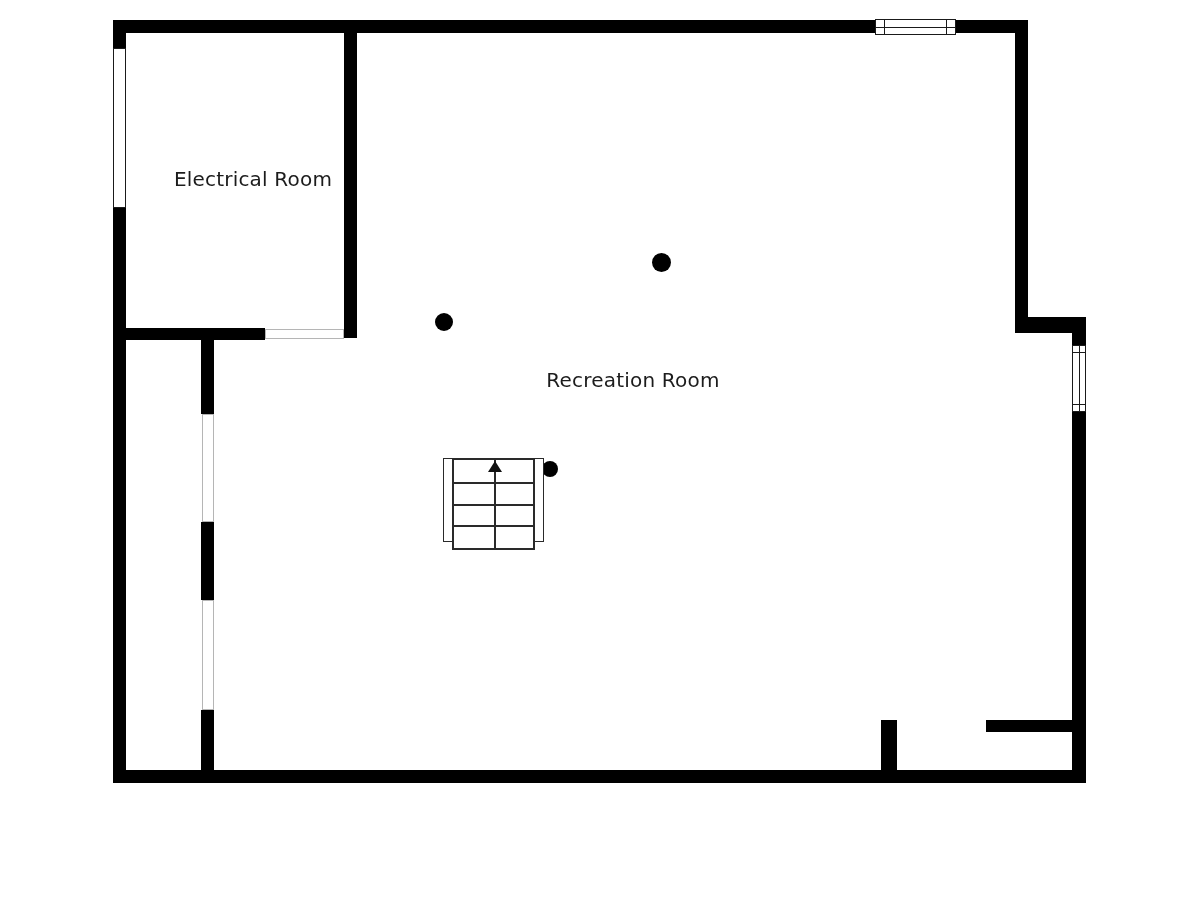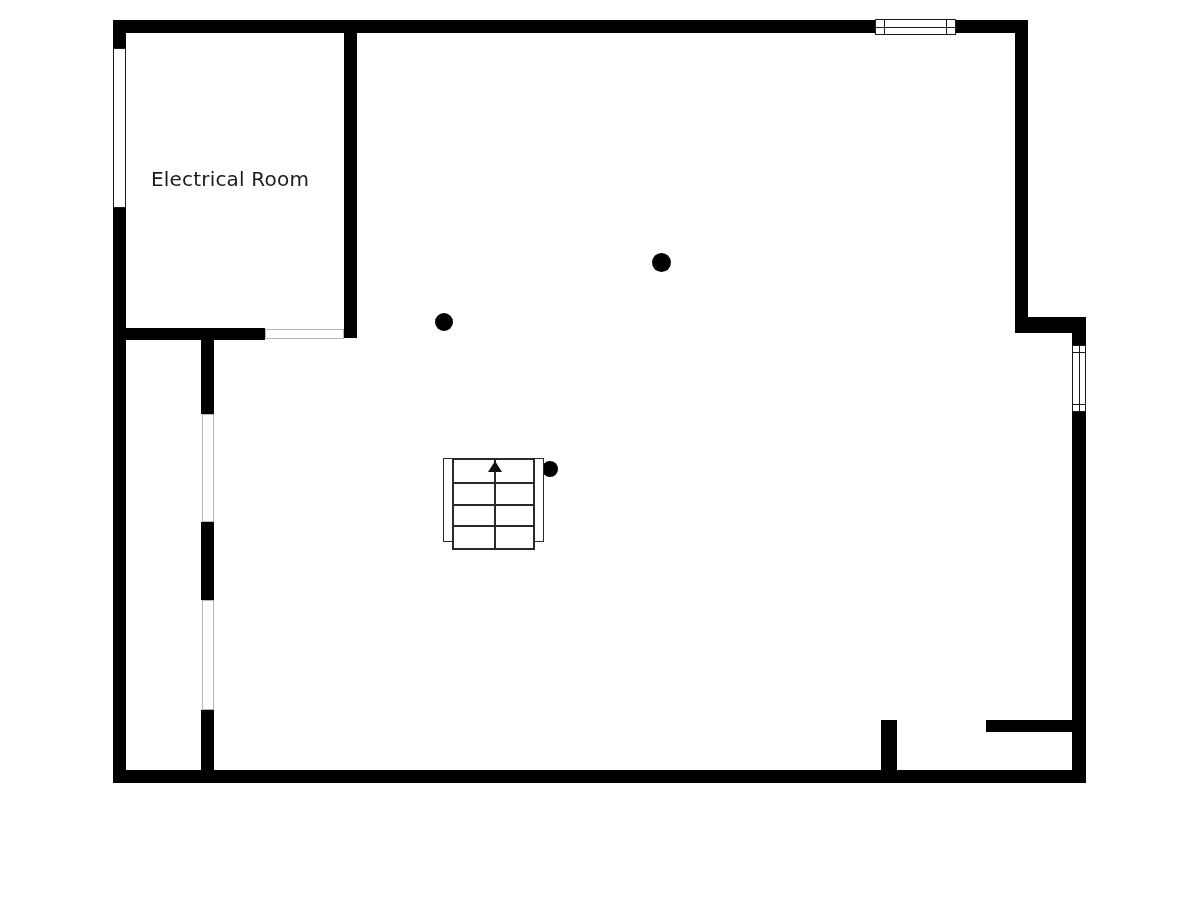--- a/index.html
+++ b/index.html
@@ -93,16 +93,17 @@
   <div class="stair-rail" style="left:443px; top:458px; width:10px; height:84px;"></div>
   <div class="stair-rail" style="left:534px; top:458px; width:10px; height:84px;"></div>
   <div class="stair-body" style="left:452px; top:458px; width:83px; height:92px;">
     <div class="stair-step" style="top:22px;"></div>
     <div class="stair-step" style="top:44px;"></div>
     <div class="stair-step" style="top:65px;"></div>
     <div class="stair-centerline" style="left:40px;"></div>
     <div class="stair-arrow" style="left:34px; top:1px;"></div>
   </div>
 
-  <div class="room-label" style="left:130px; top:167px; width:200px;">Electrical Room</div>
+  <div class="room-label" style="left:153px; top:167px; width:200px;">Electrical Room</div>
+  <div class="room-label" style="left:528px; top:368px; width:210px;">Recreation Room</div>
 
 
 </div>
 
 </body></html>

